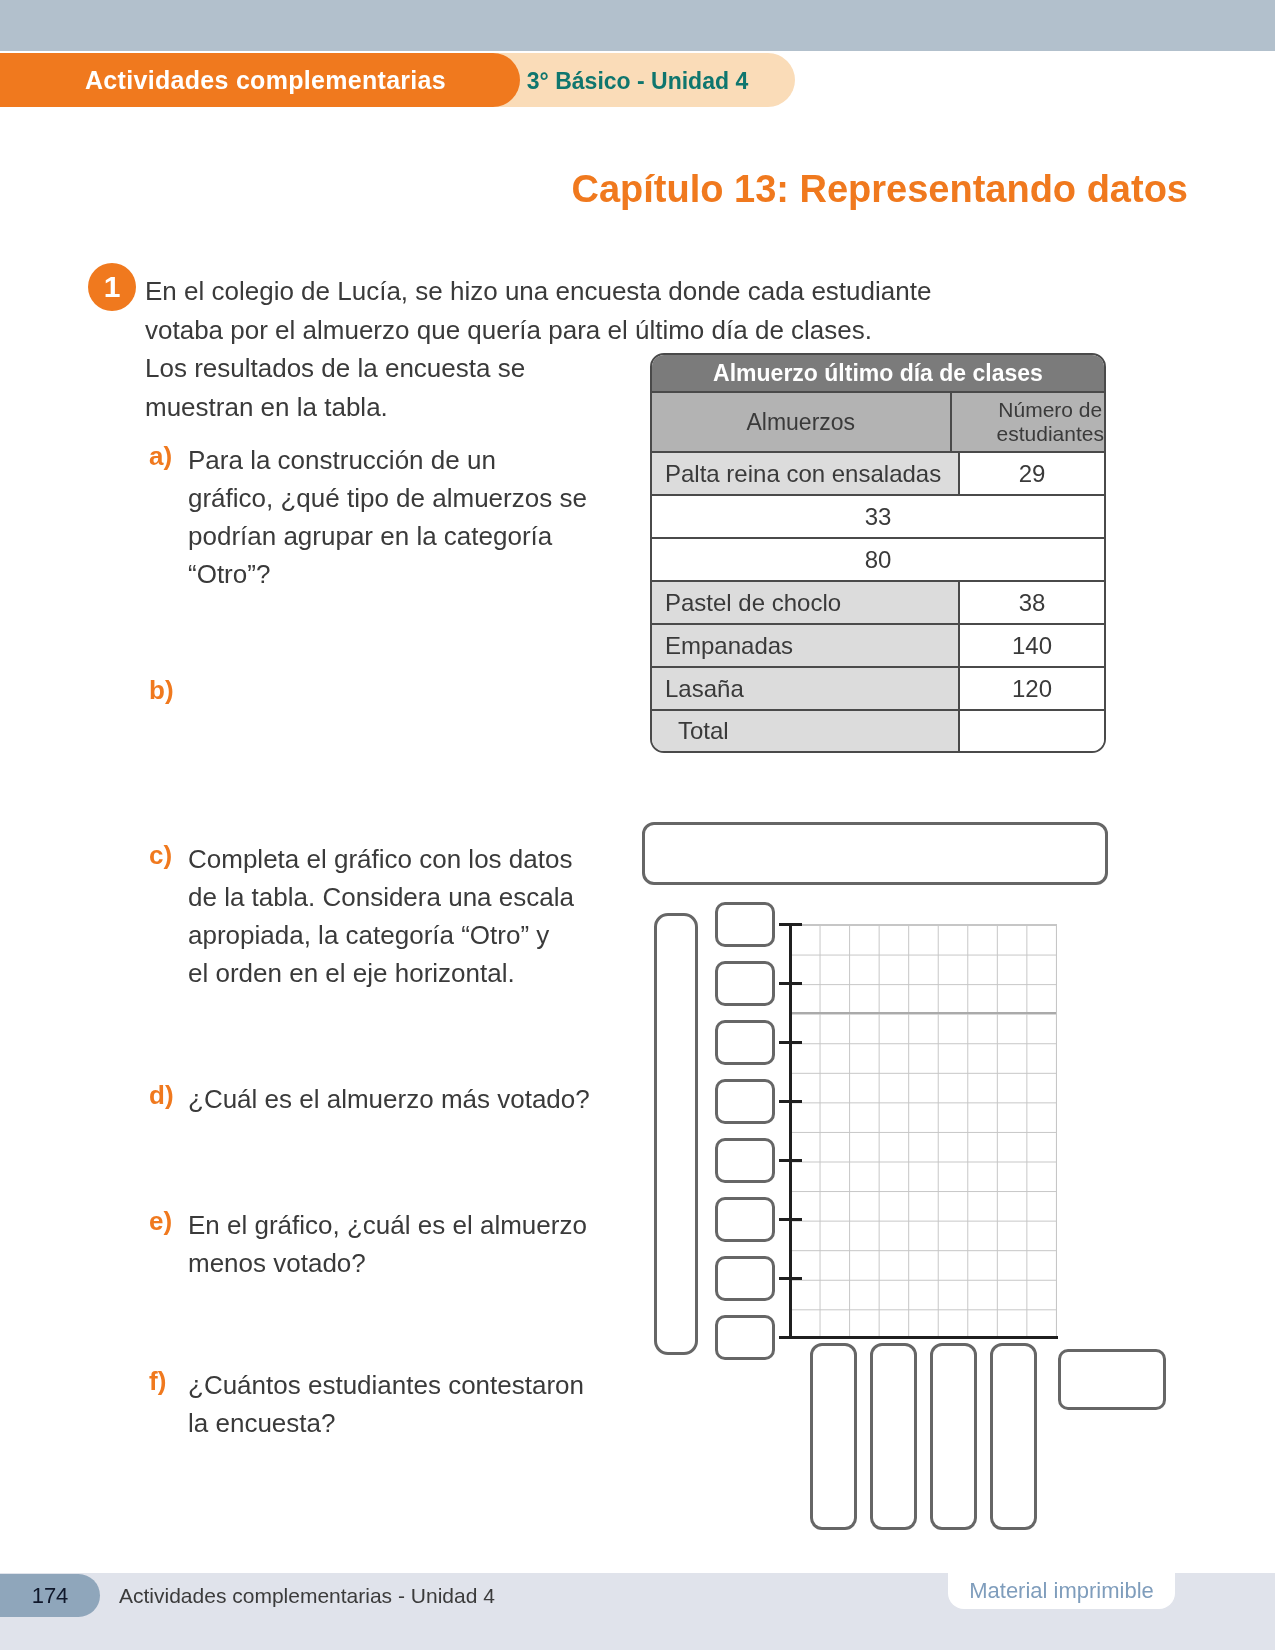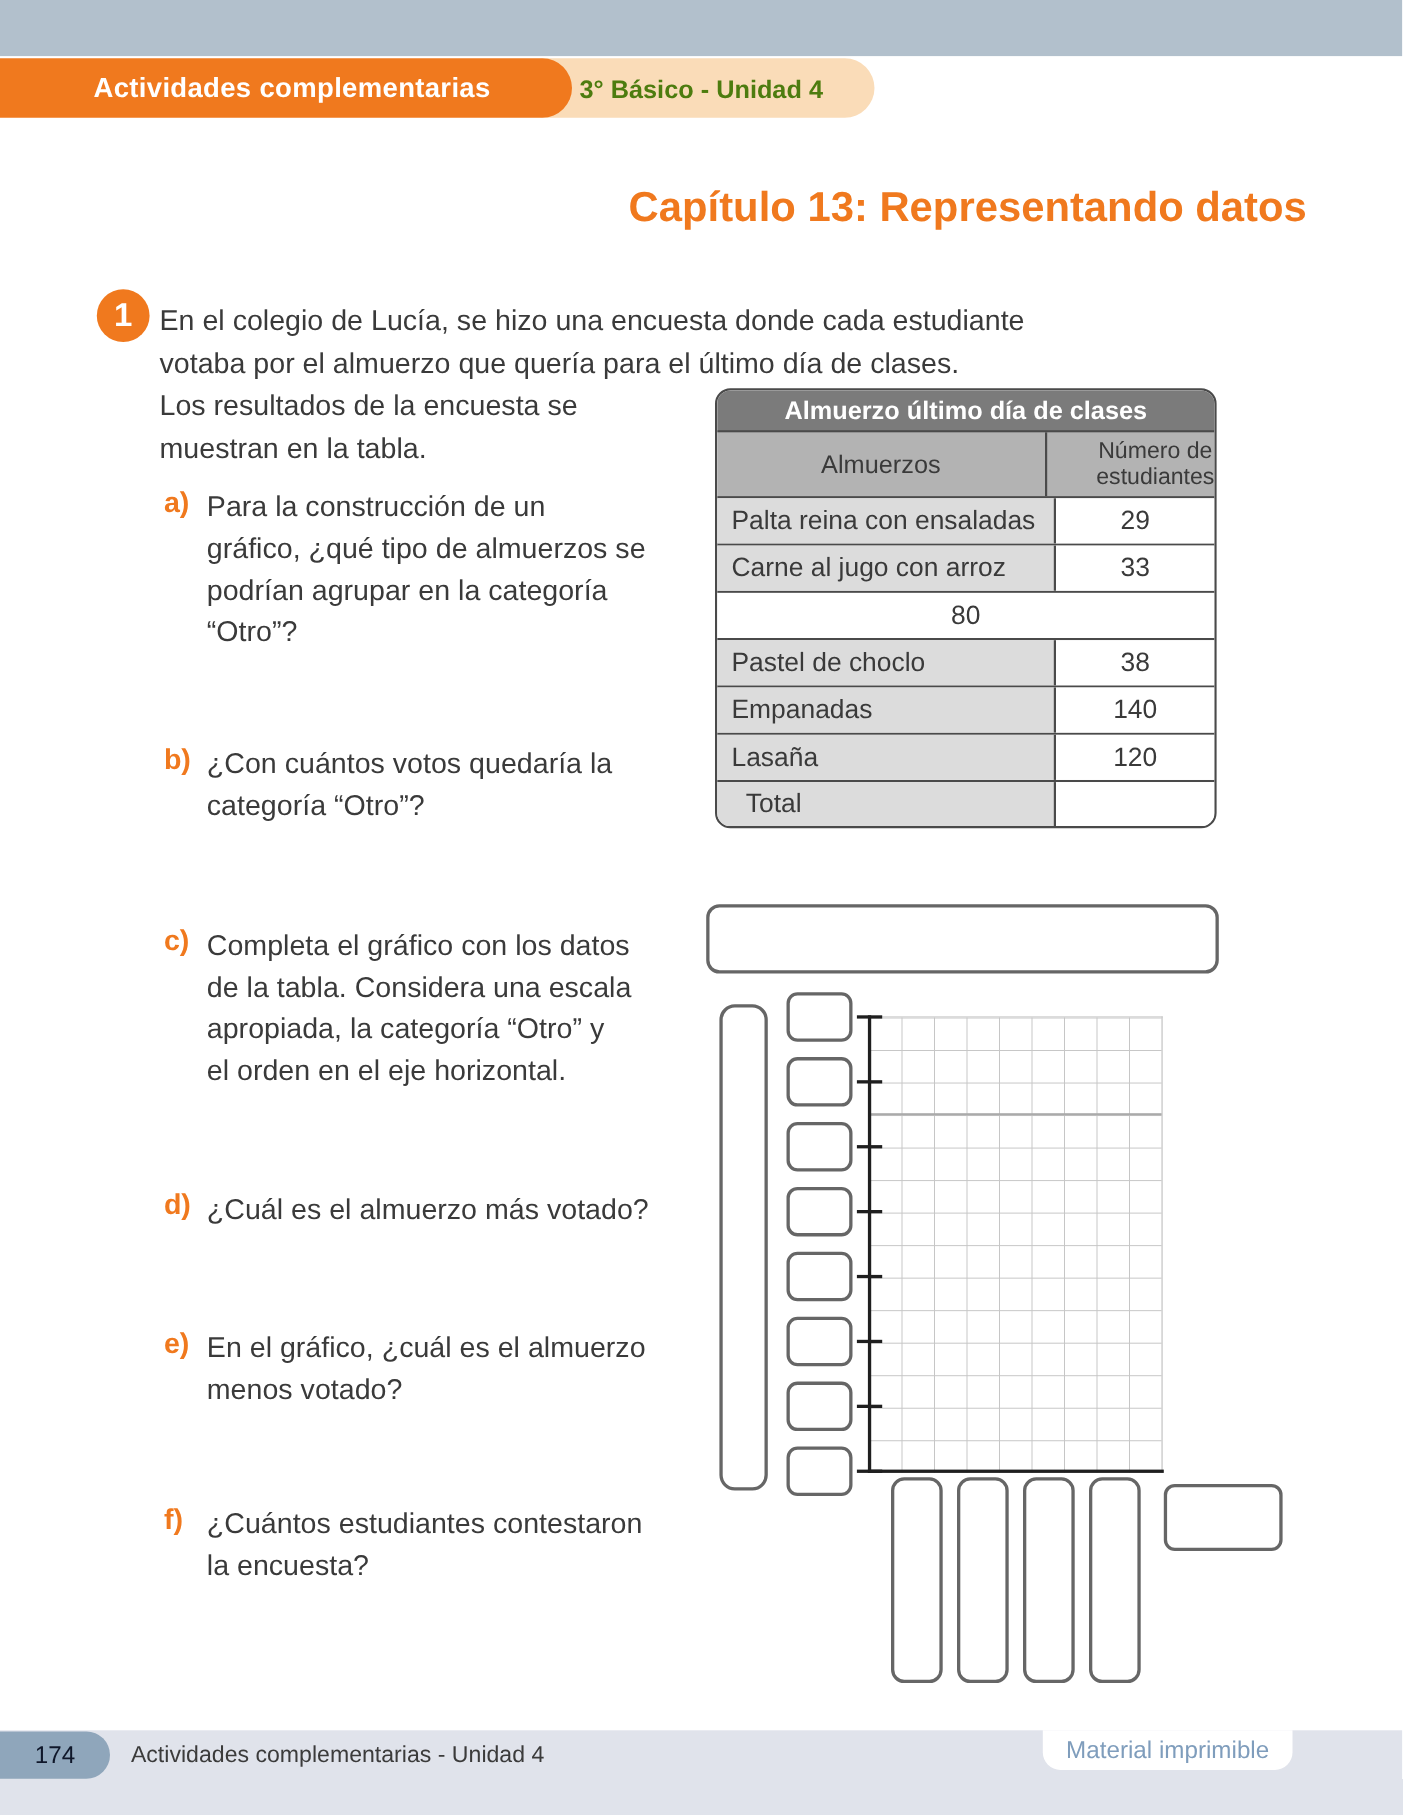--- a/index.html
+++ b/index.html
@@ -8,21 +8,21 @@
 
   
   .topbar{position:absolute;left:0;top:0;width:1275px;height:51px;background:#b2c0cc;}
   .badge-pill{position:absolute;left:470px;top:53px;width:325px;height:54px;
               background:#fadcb8;border-radius:27px;}
   .banner{position:absolute;left:0;top:53px;width:520px;height:54px;background:#f0791e;
           border-radius:0 27px 27px 0;}
   .banner-label{position:absolute;left:85px;top:0;height:54px;line-height:54px;
                 color:#ffffff;font-size:25px;font-weight:bold;letter-spacing:.3px;}
   .badge-label{position:absolute;left:500px;top:53px;width:275px;height:54px;line-height:56px;
-               text-align:center;color:#4d7c0f;font-size:23px;font-weight:bold;}
+               text-align:center;color:#0f766e;font-size:23px;font-weight:bold;}
 
   .page-title{position:absolute;left:0;top:168px;width:1188px;text-align:right;
               color:#f0791e;font-size:38px;font-weight:bold;}
 
   
   .q-badge{position:absolute;left:88px;top:263px;width:48px;height:48px;border-radius:50%;
            background:#f0791e;color:#fff;font-size:30px;font-weight:bold;
            display:flex;align-items:center;justify-content:center;}
   .lines{white-space:pre-line;font-size:26px;line-height:38px;color:#3a3a3a;}
   .intro{position:absolute;left:145px;top:272px;width:880px;line-height:38.5px;}
@@ -101,22 +101,20 @@
 votaba por el almuerzo que quería para el último día de clases.
 Los resultados de la encuesta se
 muestran en la tabla.</div>
 
   <div class="q-letter qa-letter">a)</div>
   <div class="lines q-text qa-text">Para la construcción de un
 gráfico, ¿qué tipo de almuerzos se
 podrían agrupar en la categoría
 “Otro”?</div>
   <div class="q-letter qb-letter">b)</div>
-  <div class="lines q-text qb-text">¿Con cuántos votos quedaría la
-categoría “Otro”?</div>
   <div class="q-letter qc-letter">c)</div>
   <div class="lines q-text qc-text">Completa el gráfico con los datos
 de la tabla. Considera una escala
 apropiada, la categoría “Otro” y
 el orden en el eje horizontal.</div>
   <div class="q-letter qd-letter">d)</div>
   <div class="lines q-text qd-text">¿Cuál es el almuerzo más votado?</div>
   <div class="q-letter qe-letter">e)</div>
   <div class="lines q-text qe-text">En el gráfico, ¿cuál es el almuerzo
 menos votado?</div>
@@ -128,21 +126,20 @@
     <div class="t-header">Almuerzo último día de clases</div>
     <div class="t-row t-sub">
       <div class="t-cell-l">Almuerzos</div>
       <div class="t-cell-r">Número de estudiantes</div>
     </div>
     <div class="t-row t-data">
       <div class="t-cell-l">Palta reina con ensaladas</div>
       <div class="t-cell-r">29</div>
     </div>
     <div class="t-row t-data">
-      <div class="t-cell-l">Carne al jugo con arroz</div>
       <div class="t-cell-r">33</div>
     </div>
     <div class="t-row t-data">
       <div class="t-cell-r">80</div>
     </div>
     <div class="t-row t-data">
       <div class="t-cell-l">Pastel de choclo</div>
       <div class="t-cell-r">38</div>
     </div>
     <div class="t-row t-data">

